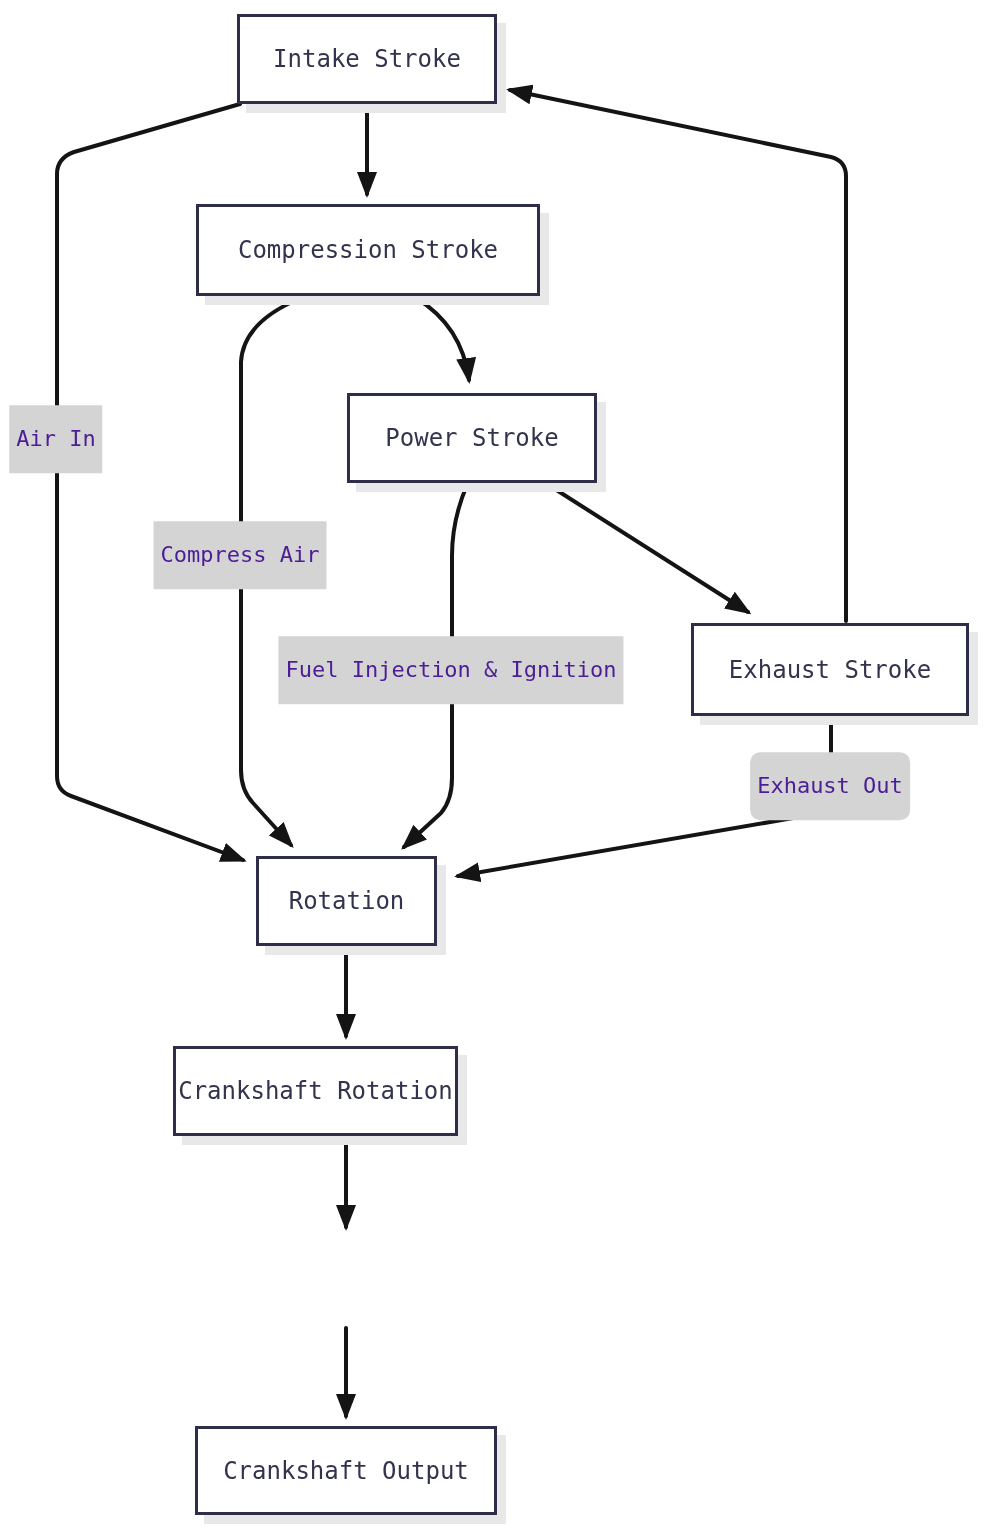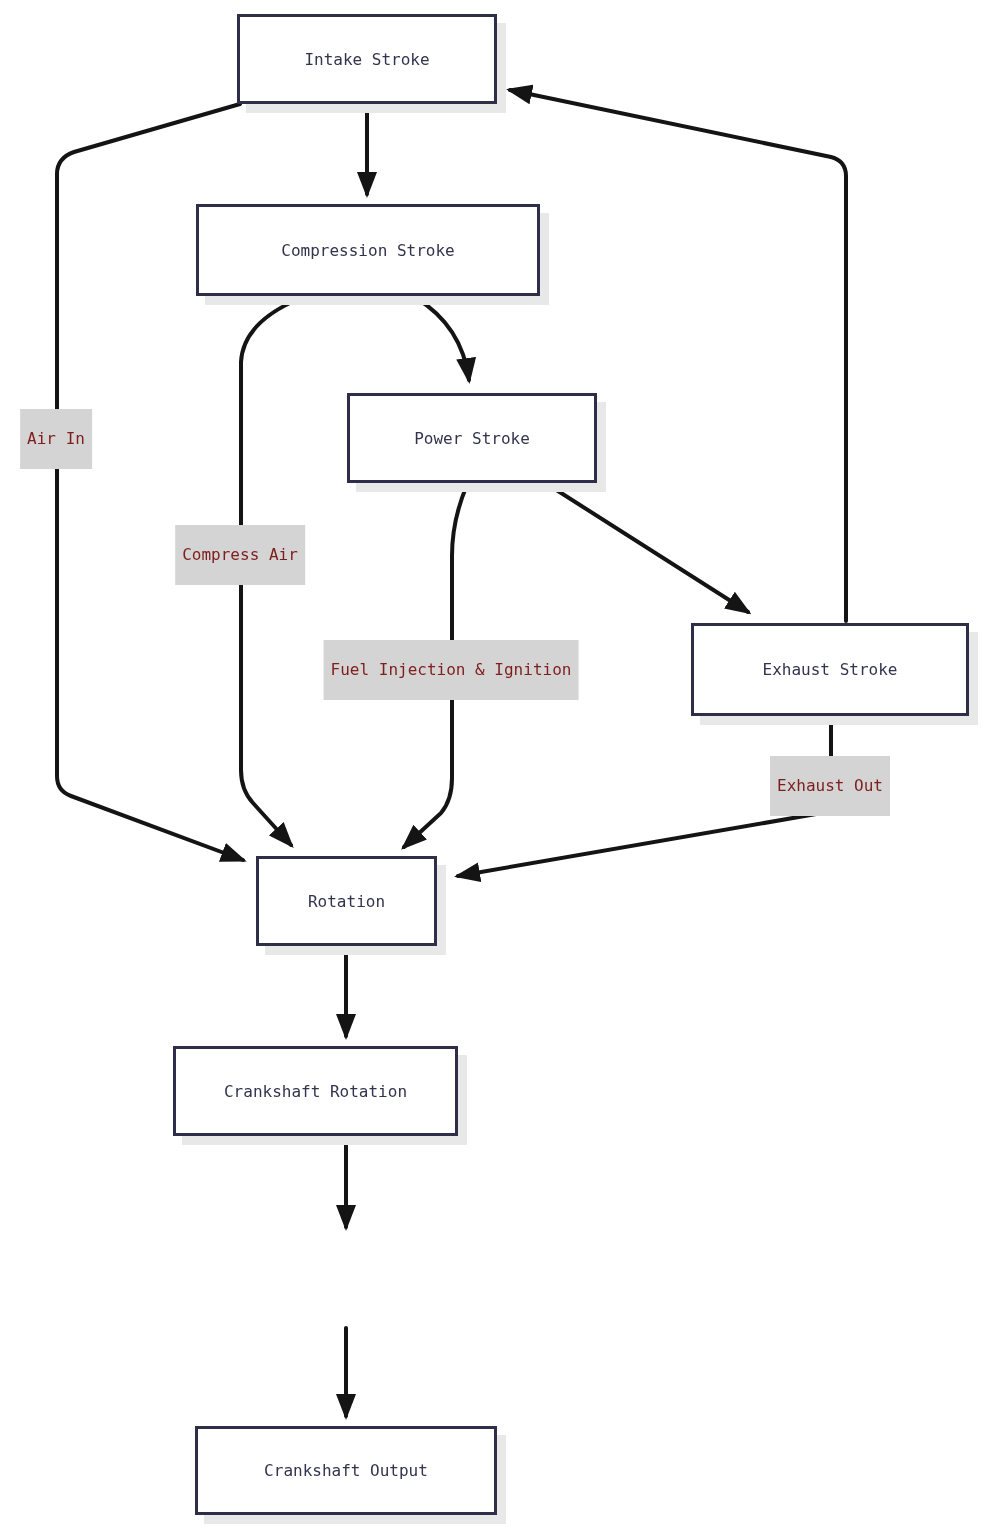--- a/index.html
+++ b/index.html
@@ -25,29 +25,29 @@
   .node {
     position: absolute;
     display: flex;
     align-items: center;
     justify-content: center;
     box-sizing: border-box;
     background: #ffffff;
     border: 3.5px solid #2e2e48;
     box-shadow: 9px 9px 0 #e8e8e8;
     color: #33334e;
-    font-size: 16px;
+    font-size: 24px;
     white-space: nowrap;
   }
   .edge-label {
     position: absolute;
     transform: translate(-50%, -50%);
     background: #d4d4d4;
-    color: #7f1d1d;
-    font-size: 16px;
+    color: #4c1d95;
+    font-size: 22px;
     line-height: 1.25;
     padding: 20px 7px;
     white-space: nowrap;
   }
 </style>
 </head>
 <body>
 
 <div id="canvas">
 
@@ -71,21 +71,21 @@
       <path d="M346,1328 L346,1416" marker-end="url(#arrow)"></path>
     </g>
   </svg>
 
   <div class="edge-label" style="left:56px; top:439px;">Air In</div>
 
   <div class="edge-label" style="left:240px; top:555px;">Compress Air</div>
 
   <div class="edge-label" style="left:451px; top:670px;">Fuel Injection &amp; Ignition</div>
 
-  <div class="edge-label" style="left:830px; top:786px;">Exhaust Out</div>
+  <div class="edge-label" style="left:830px; top:786px;border-radius:10px;">Exhaust Out</div>
 
   <div class="node" style="left:237px; top:14px; width:260px; height:90px;">
     <span>Intake Stroke</span>
   </div>
 
   <div class="node" style="left:196px; top:204px; width:344px; height:92px;">
     <span>Compression Stroke</span>
   </div>
 
   <div class="node" style="left:347px; top:393px; width:250px; height:90px;">

